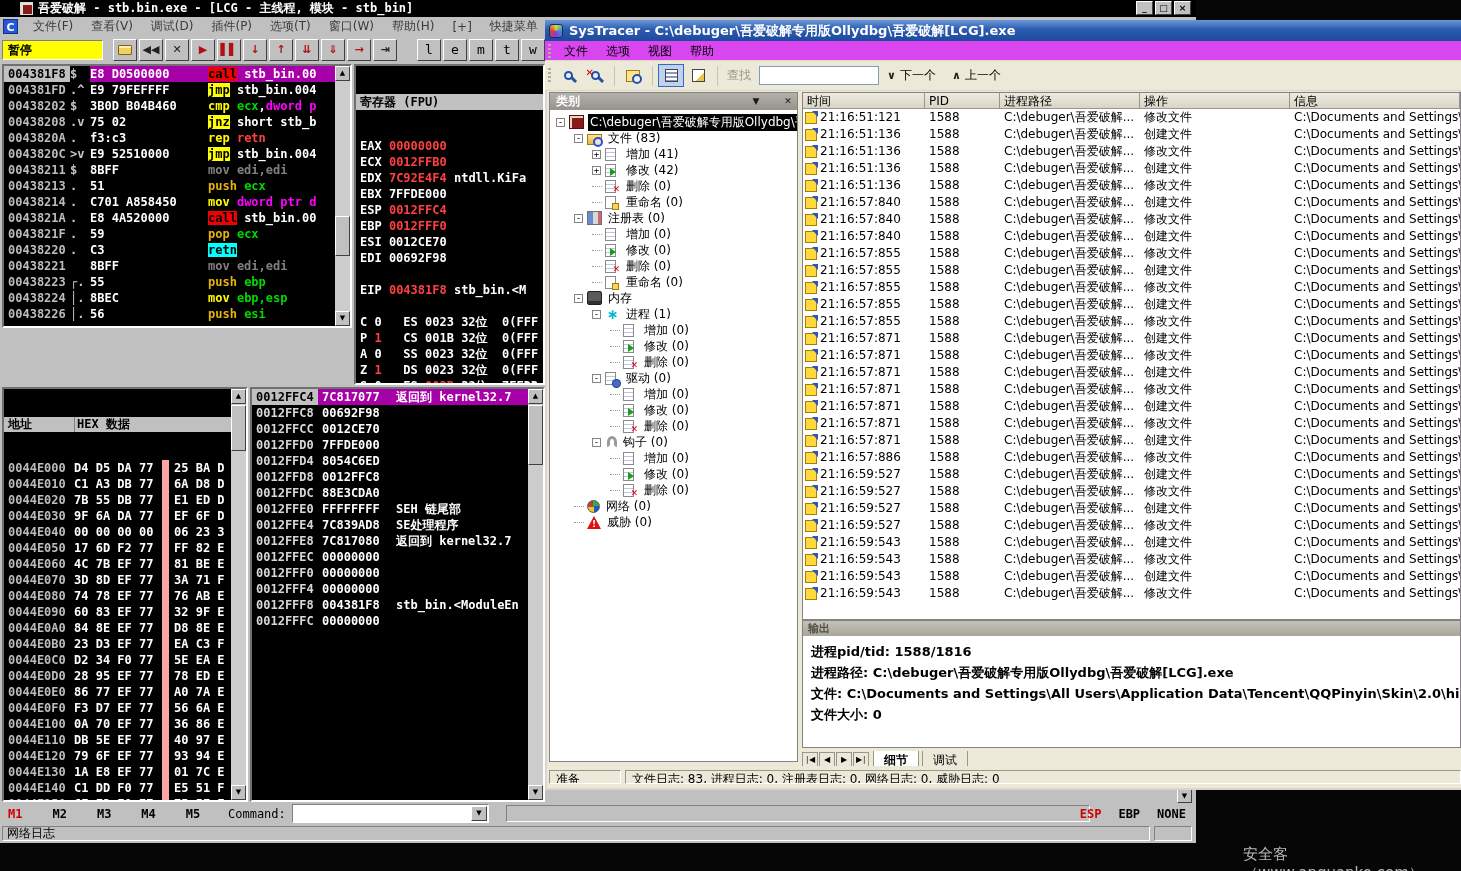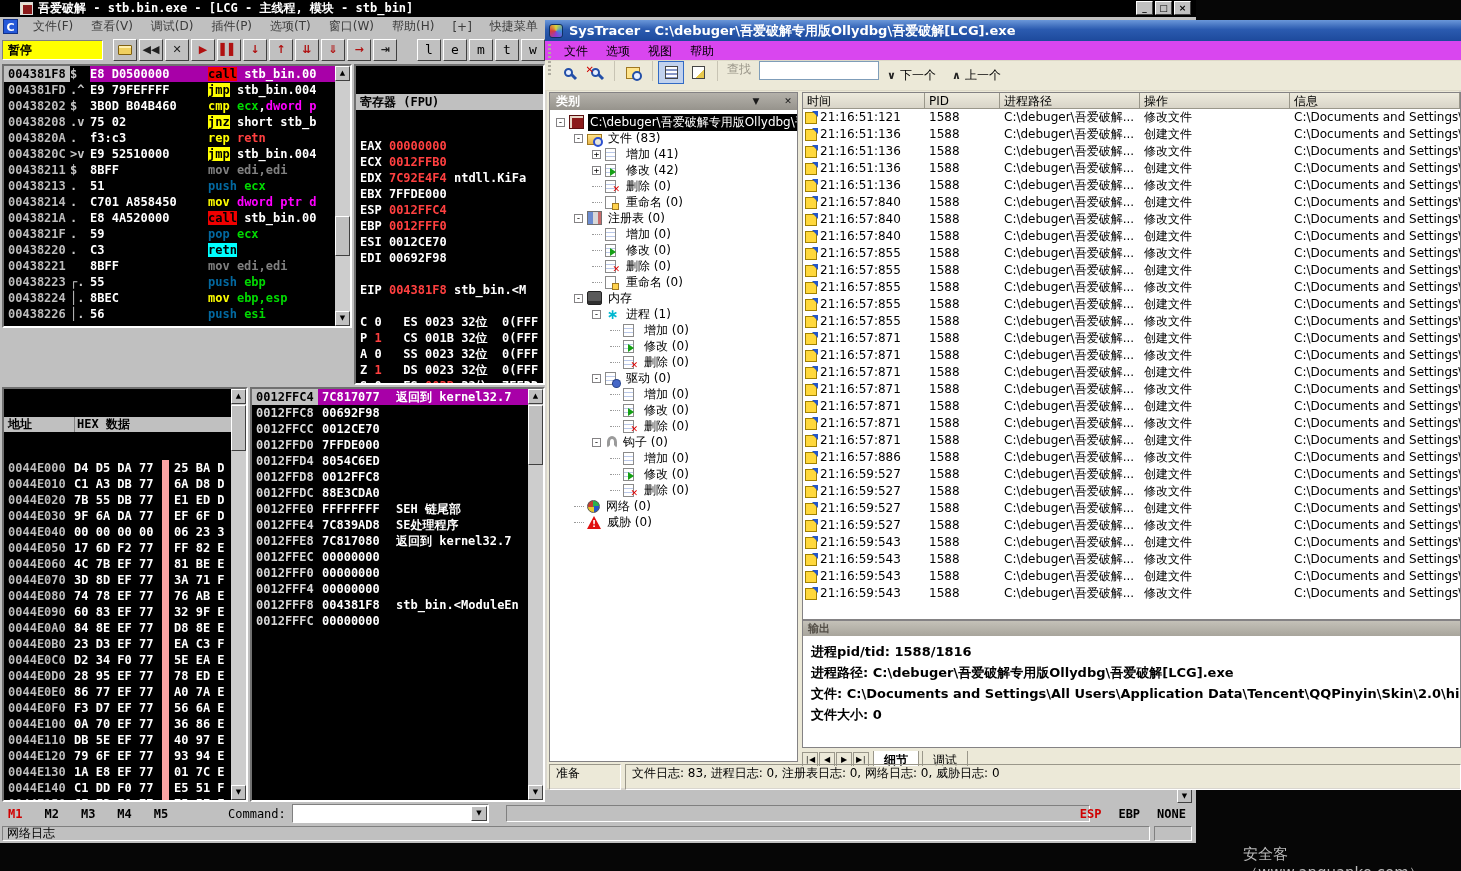--- a/index.html
+++ b/index.html
@@ -34,21 +34,21 @@
   .drow{display:flex;height:16px;line-height:16px}
   .daddr{width:66px;padding-left:4px;color:#bdbdbd;flex:none}
   .dmark{width:20px;color:#c8c8c8;flex:none}
   .dbytes{width:112px;flex:none}
   .dinstr{flex:1;padding-left:6px}
   .drow.sel .daddr{background:#c0c0c0;color:#000}
   .drow.sel .dbytes,.drow.sel .dinstr{background:#a800a8}
   .t-callhl{background:#f00000;color:#000000}
   .t-jmphl{background:#ffff00;color:#000}
   .t-retnhl{background:#00ffff;color:#000}
-  .t-y{color:#ffff00}.t-r{color:#ff4040}.t-b{color:#0369a1}.t-g{color:#00d800}
+  .t-y{color:#ffff00}.t-r{color:#ff4040}.t-b{color:#eab308}.t-g{color:#00d800}
   .t-m{color:#ff00ff}.t-gy{color:#808080}.t-w{color:#fff}
   .vsb{position:absolute;right:0;top:0;bottom:0;width:15px;background:#cdcdcd}
   .sba{position:absolute;left:0;width:15px;height:15px;background:#c0c0c0;border:1px solid;border-color:#fff #404040 #404040 #fff;font:7px/13px "DejaVu Sans",sans-serif;text-align:center;color:#000}
   .sbthumb{position:absolute;left:0;width:15px;background:#c0c0c0;border:1px solid;border-color:#fff #404040 #404040 #fff}
 
   .rhdr{height:16px;background:#c0c0c0;color:#000;padding-left:4px;font:bold 12px/16px "DejaVu Sans Mono",monospace}
   .rline{height:16px;line-height:16px;padding-left:4px}
 
   .dhdr{height:15px;background:#c0c0c0;color:#000;display:flex;font:bold 12px/15px "DejaVu Sans Mono",monospace}
   .dhdr .h1{width:70px;padding-left:4px}
@@ -59,40 +59,40 @@
   .hb2{flex:1;border-left:7px solid #fca5a5;padding-left:5px}
 
   .srow{display:flex;height:16px;line-height:16px}
   .sa{width:66px;padding-left:4px;color:#d8d8d8;flex:none}
   .sv{width:74px;padding-left:4px;flex:none}
   .sc{flex:1;padding-left:4px}
   .srow.sel .sa{background:#c0c0c0;color:#000}
   .srow.sel .sv,.srow.sel .sc{background:#a800a8}
 
   .o-cmdbar{position:absolute;left:0;top:804px;width:100%;height:20px;background:#c0c0c0;font:bold 12px "DejaVu Sans Mono",monospace;color:#000}
-  .mlbls{position:absolute;left:8px;top:3px;display:flex;gap:22px}
+  .mlbls{position:absolute;left:8px;top:3px;display:flex;gap:30px}
   .mlbls span:first-child{color:#d00000}
   .cmdlbl{position:absolute;left:228px;top:3px;font:12px "DejaVu Sans Mono",monospace}
   .combo{position:absolute;left:292px;top:0;width:197px;height:19px;background:#fff;border:1px solid;border-color:#808080 #fff #fff #808080}
   .combobtn{position:absolute;right:1px;top:1px;width:16px;height:15px;background:#c0c0c0;border:1px solid;border-color:#fff #404040 #404040 #fff;font:7px/13px "DejaVu Sans",sans-serif;text-align:center}
   .longpanel{position:absolute;left:506px;top:1px;width:584px;height:17px;background:#c0c0c0;border:1px solid;border-color:#808080 #fff #fff #808080}
   .esplbls{position:absolute;right:10px;top:3px;display:flex;gap:17px}
   .esplbls span:first-child{color:#d00000}
   .o-status{position:absolute;left:2px;top:826px;width:1148px;height:15px;background:#c0c0c0;border:1px solid;border-color:#808080 #fff #fff #808080;font:12px/13px "DejaVu Sans",sans-serif;color:#000;padding-left:4px}
   .o-status2{position:absolute;left:1154px;top:826px;width:38px;height:15px;background:#c0c0c0;border:1px solid;border-color:#808080 #fff #fff #808080}
   .strayarrow{position:absolute;left:1177px;top:789px;width:15px;height:14px;background:#c0c0c0;border:1px solid;border-color:#fff #404040 #404040 #fff;font:7px/12px "DejaVu Sans",sans-serif;text-align:center;color:#000}
 
   
   .st{position:absolute;left:545px;top:20px;width:916px;height:770px;background:#ece9d8;border:2px solid #d9d6cf;z-index:2}
   .st-title{position:absolute;left:-2px;top:-2px;width:916px;height:21px;background:linear-gradient(#6a97d9,#2b5bb0 45%,#1d4a9c);color:#fff;font:bold 13px/21px "DejaVu Sans",sans-serif;display:flex;align-items:center;gap:6px;padding-left:4px;white-space:nowrap;overflow:hidden}
   .st-appico{width:14px;height:14px;border-radius:3px;background:conic-gradient(#d8d83c,#3c8cd8,#8c3cd8,#d83c3c,#d8d83c);border:1px solid #103060;flex:none}
   .st-menu{position:absolute;left:-2px;top:19px;width:916px;height:20px;background:#d946ef;display:flex;align-items:flex-end;font:12px "DejaVu Sans",sans-serif;color:#000;border-bottom:1px solid #ddd9c8}
   .st-menu .mi{padding:0 9px}
   .grip{width:3px;height:16px;margin:0 4px 0 3px;background:repeating-linear-gradient(180deg,#b0ada0 0 2px,transparent 2px 4px)}
-  .st-toolbar{position:absolute;left:-2px;top:39px;width:916px;height:30px;background:#ece9d8;display:flex;border-bottom:1px solid #ddd9c8;font:12px "DejaVu Sans",sans-serif}
+  .st-toolbar{position:absolute;left:-2px;top:39px;width:916px;height:30px;background:#ece9d8;display:flex;align-items:center;border-bottom:1px solid #ddd9c8;font:12px "DejaVu Sans",sans-serif}
   .stb{width:26px;height:23px;display:grid;place-items:center;border:1px solid transparent;margin-right:1px}
   .stb.pressed{border:1px solid #316ac5;background:#c1d2ee}
   .mag{width:9px;height:9px;border:2px solid #234fa8;border-radius:50%;position:relative;background:#e8f0ff}
   .mag::after{content:"";position:absolute;width:7px;height:3px;background:#234fa8;transform:rotate(45deg);right:-6px;bottom:-3px}
   .magx::before{content:"✕";position:absolute;color:#d00000;font:bold 10px "DejaVu Sans",sans-serif;left:-7px;top:-6px}
   .snap{width:14px;height:12px;background:#ffe48a;border:1px solid #a07820;position:relative}
   .snap::after{content:"";position:absolute;right:-3px;bottom:-3px;width:6px;height:6px;border:2px solid #234fa8;border-radius:50%;background:#e8f0ff}
   .viewlist{width:13px;height:13px;border:1px solid #444;background:#fff repeating-linear-gradient(180deg,transparent 0 2px,#8898c8 2px 4px)}
   .viewnote{width:13px;height:13px;border:1px solid #444;background:linear-gradient(135deg,#fff 60%,#e8c84c 60%)}
   .tsep{width:1px;height:20px;background:#c8c4b4;margin:0 5px}
@@ -143,21 +143,21 @@
   .ic-log::after{content:"";position:absolute;right:-2px;top:-2px;border-top:6px solid #2456c8;border-left:6px solid transparent}
 
   .outwrap{position:absolute;left:255px;top:598px;width:659px;height:128px;background:#fff;border:1px solid #848284}
   .outhdr{height:15px;background:linear-gradient(#c4c1b8,#a8a59c);color:#555048;font:bold 11px/15px "DejaVu Sans",sans-serif;padding-left:5px}
   .outbody{padding:5px 8px;font:bold 13px/21px "DejaVu Sans",sans-serif;color:#000;white-space:nowrap;overflow:hidden}
   .tabswrap{position:absolute;left:255px;top:726px;width:659px;height:19px;display:flex;align-items:flex-end;font:12px "DejaVu Sans",sans-serif;background:#ece9d8}
   .tnav{width:16px;height:15px;border:1px solid #9a978a;background:#ece9d8;font:8px/13px "DejaVu Sans",sans-serif;text-align:center;margin-right:1px}
   .tab{padding:1px 10px;border:1px solid #9a978a;border-top:none;margin-left:3px;background:#ece9d8;height:16px}
   .tab.active{background:#fff;font-weight:bold;border-bottom-color:#fff}
   .st-statusbar{position:absolute;left:2px;top:744px;width:912px;height:22px;background:#ece9d8;display:flex;gap:4px;align-items:center;font:12px "DejaVu Sans",sans-serif;color:#000}
-  .sbpanel{height:26px;border:1px solid;border-color:#9a978a #fff #fff #9a978a;padding:0 6px;line-height:16px;white-space:nowrap;overflow:hidden}
+  .sbpanel{height:14px;border:1px solid;border-color:#9a978a #fff #fff #9a978a;padding:0 6px;line-height:16px;white-space:nowrap;overflow:hidden}
   .sbp1{width:72px}
   .sbp2{flex:1}
 </style>
 </head>
 <body>
 
 <div class="desktop">
   <div class="watermark">安全客（www.anquanke.com）</div>
 
   <div class="olly">

